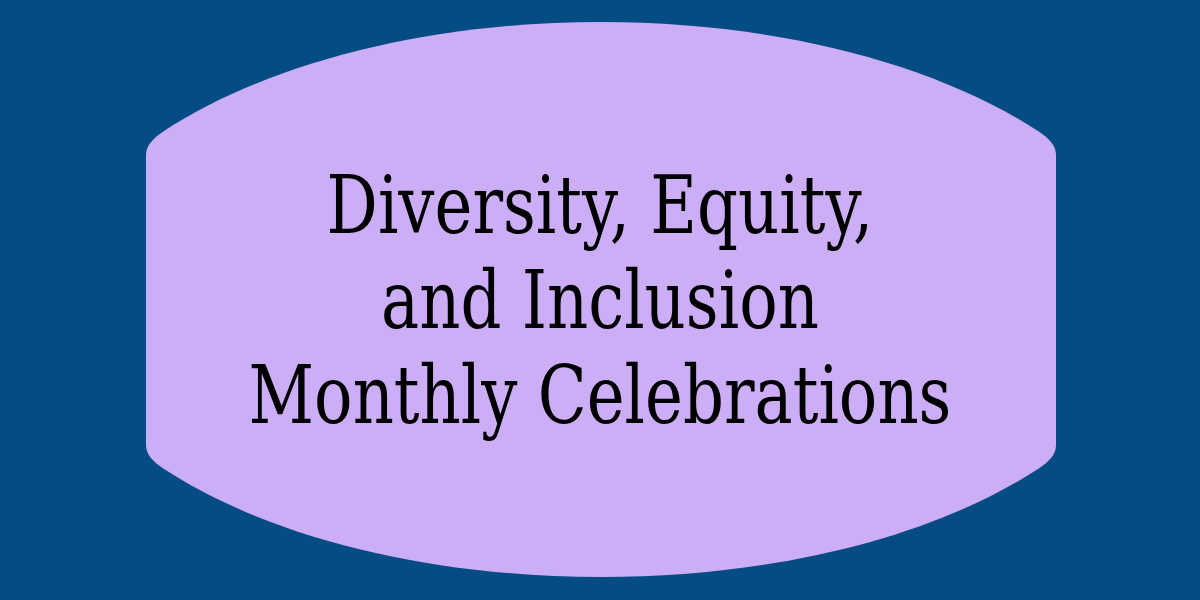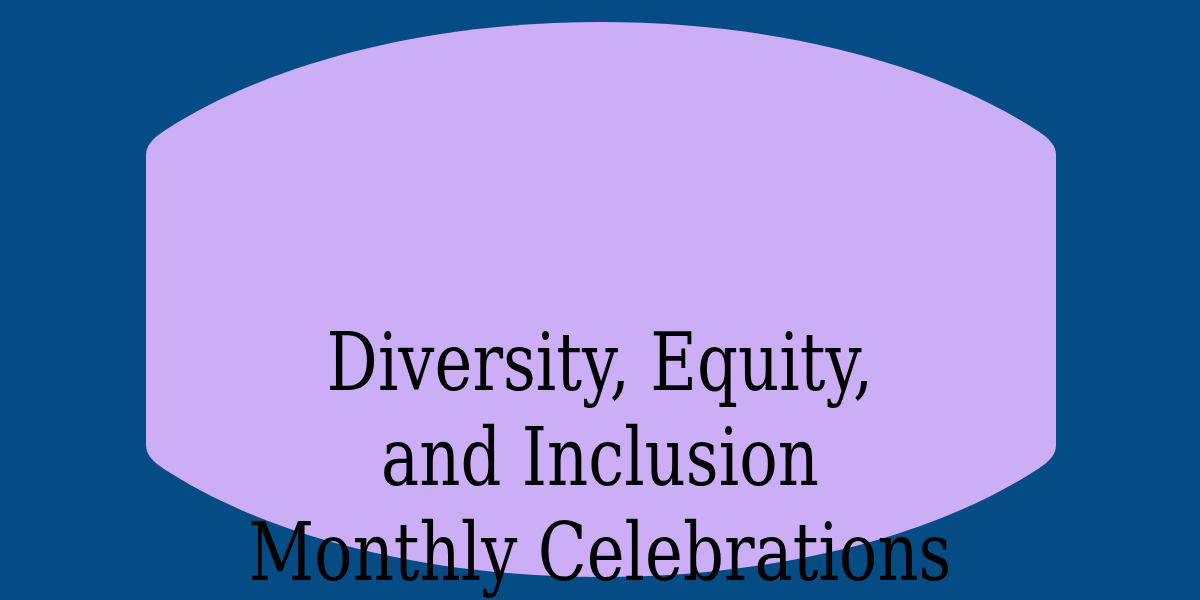--- a/index.html
+++ b/index.html
@@ -29,21 +29,21 @@
   }
   #title-block {
     position: absolute;
     left: 0;
     top: 0;
     width: 1200px;
     height: 600px;
     display: flex;
     flex-direction: column;
     align-items: center;
-    justify-content: flex-end;
+    justify-content: center;
     gap: 0;
   }
   .title-line {
     display: block;
     width: 1000px;
     text-align: center;
     color: #000000;
     font-family: "DejaVu Serif", "Liberation Serif", serif;
     font-weight: 400;
     font-size: 80px;

